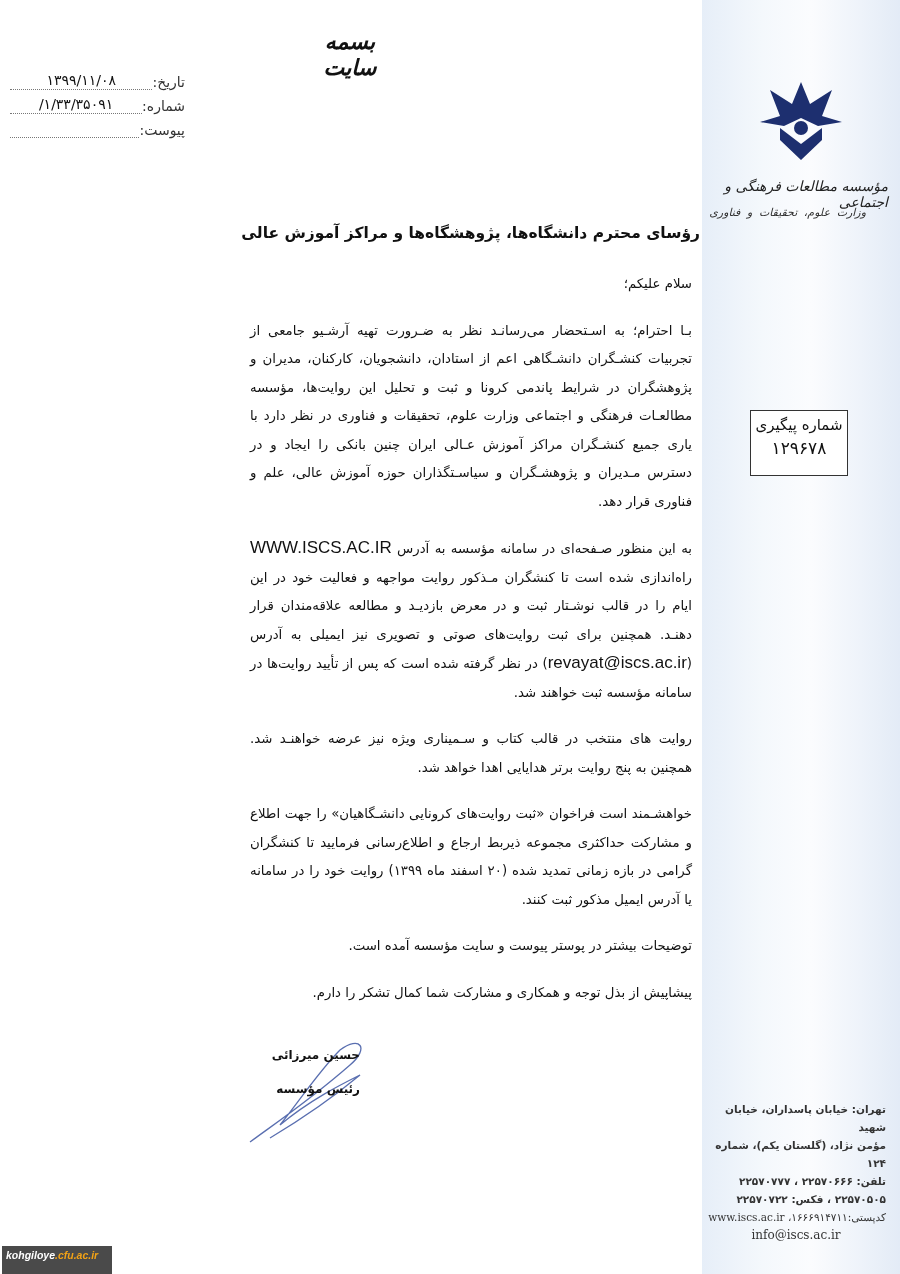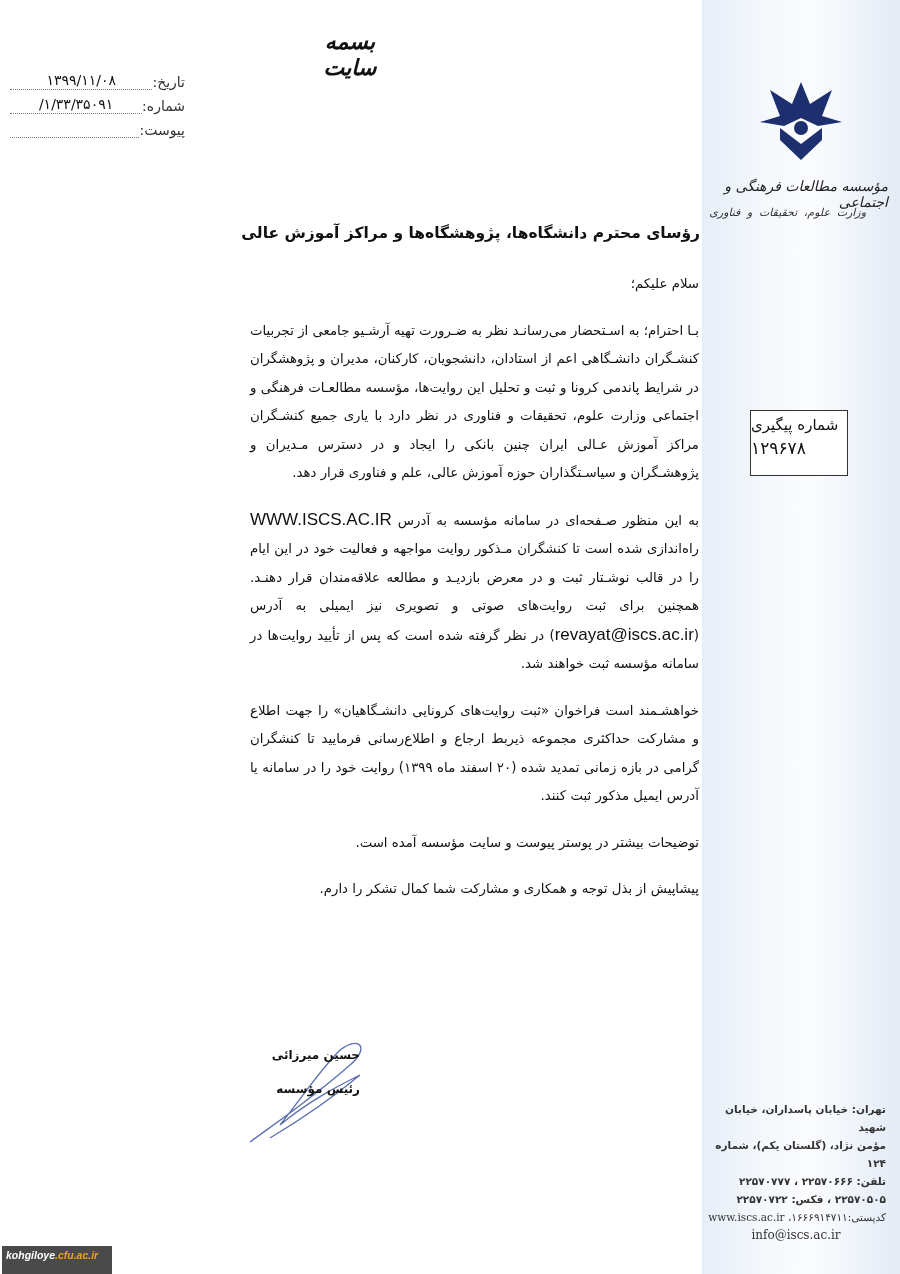--- a/index.html
+++ b/index.html
@@ -6,38 +6,38 @@
     body { width:900px; height:1274px; position:relative; background:#ffffff; overflow:hidden;
       font-family:"DejaVu Sans", "Liberation Sans", sans-serif; color:#111; }
     .sidebar { position:absolute; left:702px; top:0; width:198px; height:1274px;
       background:linear-gradient(90deg,#e6eef8 0%,#f4f8fc 30%,#fbfcfe 55%,#eef3fa 80%,#e3ebf6 100%); }
     .logo { position:absolute; left:760px; top:82px; width:82px; height:80px; }
     .logo-title { position:absolute; right:12px; top:178px; width:180px; text-align:right; direction:rtl;
       font-family:"DejaVu Serif", serif; font-size:14px; color:#222; font-style:italic; }
     .logo-sub { position:absolute; right:34px; top:206px; width:160px; text-align:right; direction:rtl;
       font-family:Liberation Mono, monospace; font-size:11px; color:#333; font-style:italic; }
     .track-box { position:absolute; left:750px; top:410px; width:96px; height:64px; border:1.5px solid #333;
-      background:#fff; text-align:left; direction:rtl; }
+      background:#fff; text-align:center; direction:rtl; }
     .track-box .l1 { font-size:15px; margin-top:5px; }
     .track-box .l2 { font-size:17px; margin-top:4px; letter-spacing:1px; }
     .address { position:absolute; right:14px; top:1100px; width:180px; direction:rtl; text-align:right;
       font-size:10.5px; font-weight:bold; color:#333; line-height:18px; }
     .address .web, .address .email { font-family:"DejaVu Serif", serif; font-weight:normal; }
     .address .email { text-align:center; font-size:12px; }
     .header-bism { position:absolute; left:300px; top:28px; width:100px; text-align:center;
       font-family:"DejaVu Serif", serif; font-style:italic; font-weight:bold; font-size:22px; direction:rtl; }
     .meta { position:absolute; left:10px; top:66px; width:175px; direction:rtl; }
     .meta-row { display:flex; align-items:flex-end; height:24px; direction:rtl; }
     .meta-row .lbl { font-size:14px; color:#333; white-space:nowrap; }
     .meta-row .val { flex:1; border-bottom:1.5px dotted #777; text-align:center; font-size:14px; direction:ltr;
       padding-bottom:1px; letter-spacing:0.5px;margin-top:48px; }
     .recipient { position:absolute; right:200px; top:224px; font-weight:bold; font-size:15.5px; direction:rtl; }
     .body-text { position:absolute; left:250px; top:270px; width:454px; direction:rtl; text-align:justify;
       font-size:13.3px; line-height:28.5px; }
-    .body-text p { margin:0 5px 18px 0; }
+    .body-text p { margin:0 12px 18px 0; }
     .body-text .latin { font-family:Liberation Sans, sans-serif; font-size:17px; }
     .signature { position:absolute; left:270px; top:1048px; direction:rtl; text-align:right; width:90px;
       font-weight:bold; font-size:12px; }
     .signature .name { margin-bottom:20px; }
     .sig-scribble { position:absolute; left:240px; top:1030px; width:160px; height:120px; }
     .watermark { position:absolute; left:2px; top:1246px; width:106px; height:34px; background:#4a4a4a;
       color:#fff; font-size:10.5px; font-weight:bold; font-style:italic; line-height:18px; padding-left:4px;
       font-family:"Liberation Sans", sans-serif; }
     .watermark .dom { color:#f2a216; }
   </style>
@@ -88,20 +88,21 @@
 <div class="recipient">رؤسای محترم دانشگاه‌ها، پژوهشگاه‌ها و مراکز آموزش عالی</div>
 
 <div class="body-text">
   <p>سلام علیکم؛</p>
   <p>بـا احترام؛ به اسـتحضار می‌رسانـد نظر به ضـرورت تهیه آرشـیو جامعی از تجربیات کنشـگران دانشـگاهی اعم از استادان، دانشجویان، کارکنان، مدیران و پژوهشگران در شرایط پاندمی کرونا و ثبت و تحلیل این روایت‌ها، مؤسسه مطالعـات فرهنگی و اجتماعی وزارت علوم، تحقیقات و فناوری در نظر دارد با یاری جمیع کنشـگران مراکز آموزش عـالی ایران چنین بانکی را ایجاد و در دسترس مـدیران و پژوهشـگران و سیاسـتگذاران حوزه آموزش عالی، علم و فناوری قرار دهد.</p>
   <p>
     <span>به این منظور صـفحه‌ای در سامانه مؤسسه به آدرس</span>
     <span class="latin">WWW.ISCS.AC.IR</span>
     <span>راه‌اندازی شده است تا کنشگران مـذکور روایت مواجهه و فعالیت خود در این ایام را در قالب نوشـتار ثبت و در معرض بازدیـد و مطالعه علاقه‌مندان قرار دهنـد. همچنین برای ثبت روایت‌های صوتی و تصویری نیز ایمیلی به آدرس (</span><span class="latin">revayat@iscs.ac.ir</span><span>) در نظر گرفته شده است که پس از تأیید روایت‌ها در سامانه مؤسسه ثبت خواهند شد.</span>
   </p>
+  <p>روایت های منتخب در قالب کتاب و سـمیناری ویژه نیز عرضه خواهنـد شد. همچنین به پنج روایت برتر هدایایی اهدا خواهد شد.</p>
   <p>خواهشـمند است فراخوان «ثبت روایت‌های کرونایی دانشـگاهیان» را جهت اطلاع و مشارکت حداکثری مجموعه ذیربط ارجاع و اطلاع‌رسانی فرمایید تا کنشگران گرامی در بازه زمانی تمدید شده (۲۰ اسفند ماه ۱۳۹۹) روایت خود را در سامانه یا آدرس ایمیل مذکور ثبت کنند.</p>
   <p>توضیحات بیشتر در پوستر پیوست و سایت مؤسسه آمده است.</p>
   <p>پیشاپیش از بذل توجه و همکاری و مشارکت شما کمال تشکر را دارم.</p>
 </div>
 
 <svg class="sig-scribble" viewBox="0 0 160 120">
   <path d="M10,112 C40,90 70,70 110,35 C130,18 120,5 100,20 C80,40 60,70 40,95 C70,70 100,55 120,45 C90,70 60,90 30,108" fill="none" stroke="#5a6fb0" stroke-width="1.3"></path>
 </svg>
 <div class="signature">
   <div class="name">حسین میرزائی</div>

